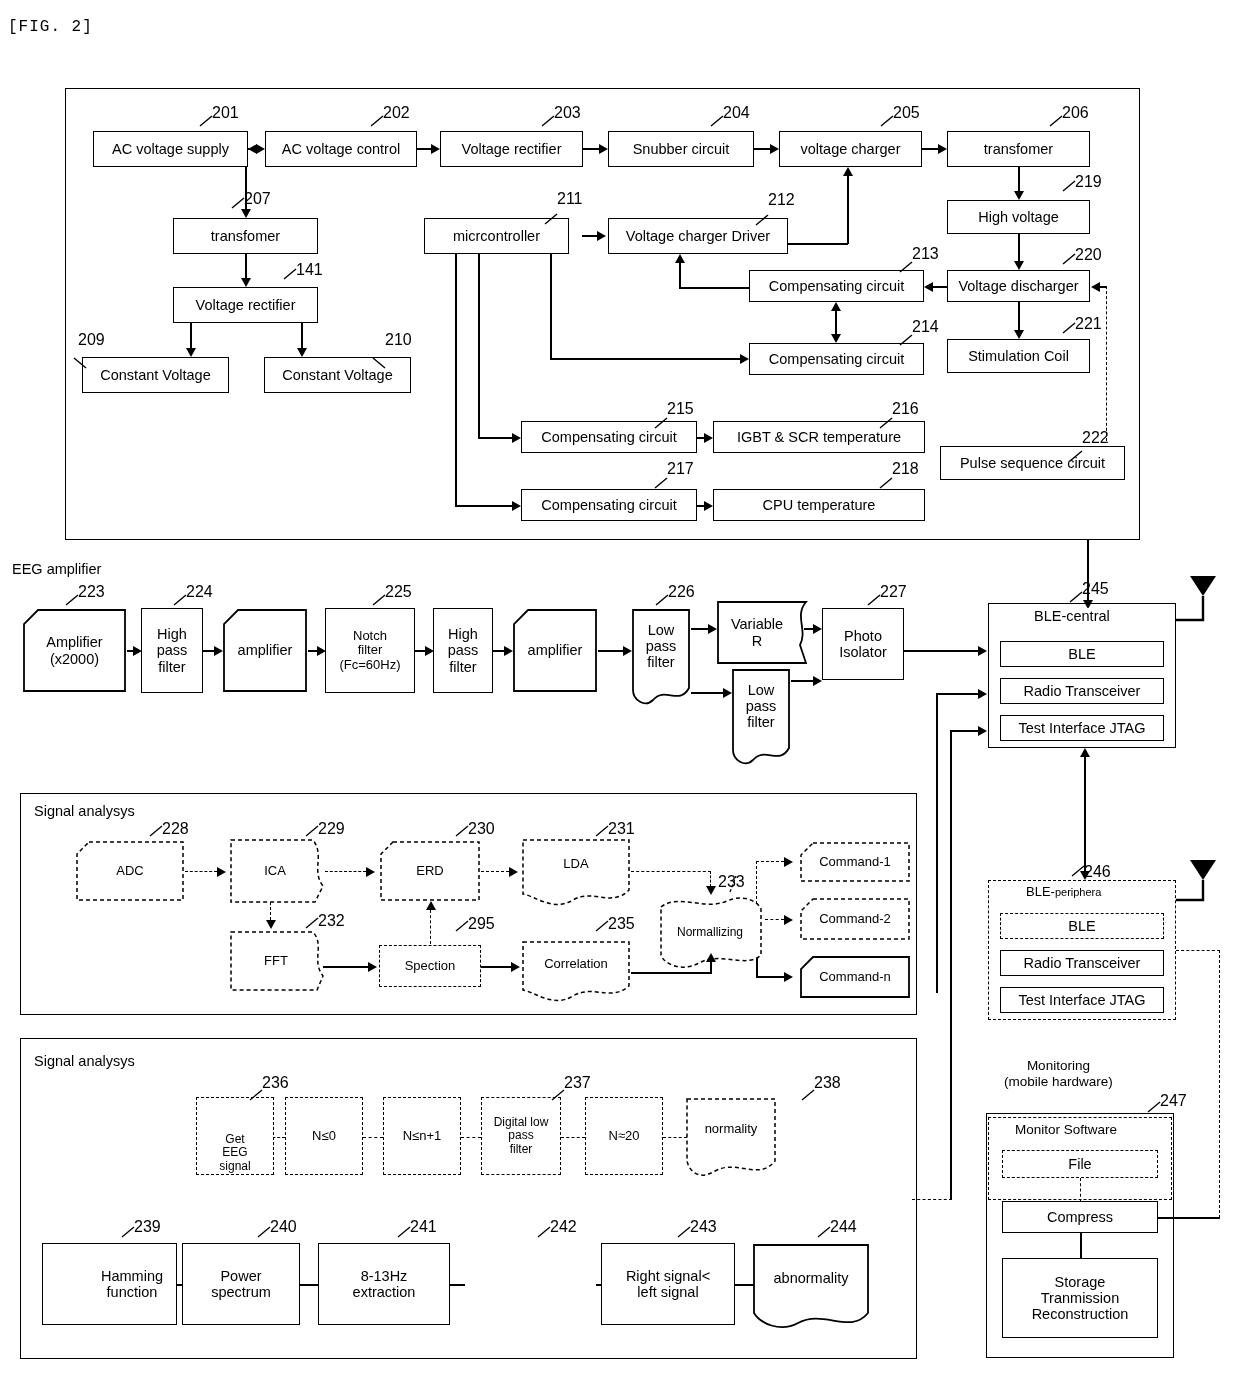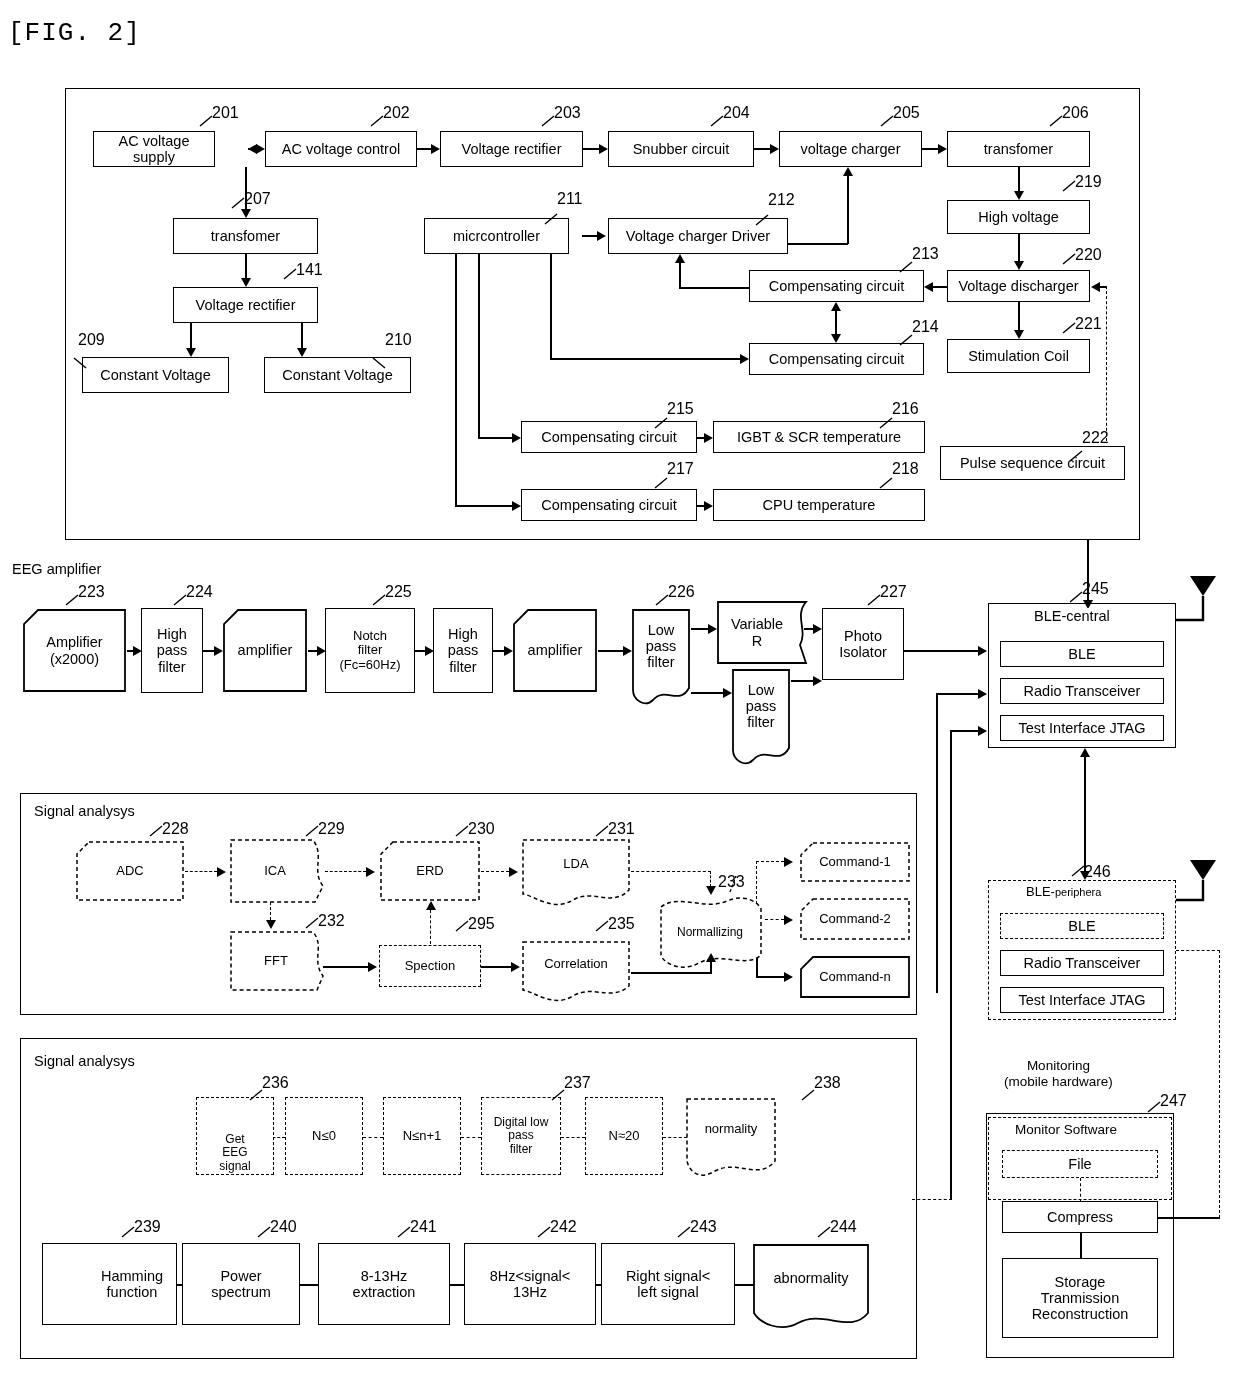--- a/index.html
+++ b/index.html
@@ -1,21 +1,21 @@
 <!DOCTYPE html>
 <html><head>
 <meta charset="utf-8">
 <style>
   html,body{margin:0;padding:0;background:#fff;}
   body{width:1240px;height:1379px;position:relative;
        font-family:"Liberation Sans","DejaVu Sans",sans-serif;color:#000;}
   #stage{position:absolute;left:0;top:0;width:1240px;height:1379px;overflow:hidden;}
 
   .fig-title{position:absolute;left:8px;top:18px;font-family:"Liberation Mono","DejaVu Sans Mono",monospace;
-             font-size:26px;letter-spacing:1px;}
+             font-size:16px;letter-spacing:1px;}
 
   
   .bx{position:absolute;box-sizing:border-box;border:1.6px solid #000;background:#fff;
       display:flex;align-items:center;justify-content:center;text-align:center;
       font-size:14.5px;line-height:1.12;padding:1px 3px;z-index:5;}
   .bx.sm{font-size:13px;}
   .bx.xs{font-size:12px;}
   .bx.thin{border-width:1.2px;}
   .dash{border-style:dashed;border-width:1.4px;}
   .panel{position:absolute;box-sizing:border-box;border:1.8px solid #000;background:#fff;z-index:1;}
@@ -51,21 +51,21 @@
 </style>
 </head>
 <body>
 
 <div id="stage">
 
   <div class="fig-title">[FIG. 2]</div>
 
   <div class="panel" style="left:65px;top:88px;width:1075px;height:452px;"></div>
 
-  <div class="bx" style="left:93px;top:131px;width:122px;height:36px;">
+  <div class="bx" style="left:93px;top:131px;width:155px;height:36px;">
       <span>AC voltage supply</span>
     </div>
   <div class="bx" style="left:265px;top:131px;width:152px;height:36px;">
       <span>AC voltage control</span>
     </div>
   <div class="bx" style="left:440px;top:131px;width:143px;height:36px;">
       <span>Voltage rectifier</span>
     </div>
   <div class="bx" style="left:608px;top:131px;width:146px;height:36px;">
       <span>Snubber circuit</span>
@@ -558,22 +558,20 @@
   <div class="dln dlnh" style="left:461px;top:1137px;width:20px;"></div>
   <div class="dln dlnh" style="left:561px;top:1137px;width:24px;"></div>
   <div class="dln dlnh" style="left:663px;top:1137px;width:24px;"></div>
 
   <div class="bx" style="left:42px;top:1243px;width:135px;height:82px;white-space:pre-line;padding-left:48px;"><span>Hamming
 function</span></div>
   <div class="bx" style="left:182px;top:1243px;width:118px;height:82px;white-space:pre-line;"><span>Power
 spectrum</span></div>
   <div class="bx" style="left:318px;top:1243px;width:132px;height:82px;white-space:pre-line;"><span>8-13Hz
 extraction</span></div>
-  <div class="bx" style="left:464px;top:1243px;width:132px;height:82px;white-space:pre-line;"><span>8Hz&lt;signal&lt;
-13Hz</span></div>
   <div class="bx" style="left:601px;top:1243px;width:134px;height:82px;white-space:pre-line;"><span>Right signal&lt;
 left signal</span></div>
   <div class="shp" style="left:752px;top:1243px;width:118px;height:92px;">
     <svg width="118" height="92">
         <path d="M2,2 L116,2 L116,70 C98,92 72,66 46,80 C28,90 8,80 2,70 Z" fill="#fff" stroke="#000" stroke-width="1.8"></path>
       </svg>
     <div class="txt" style="bottom:22px;">abnormality</div>
   </div>
 
   <div class="ref" style="left:134px;top:1218px;">239</div>

